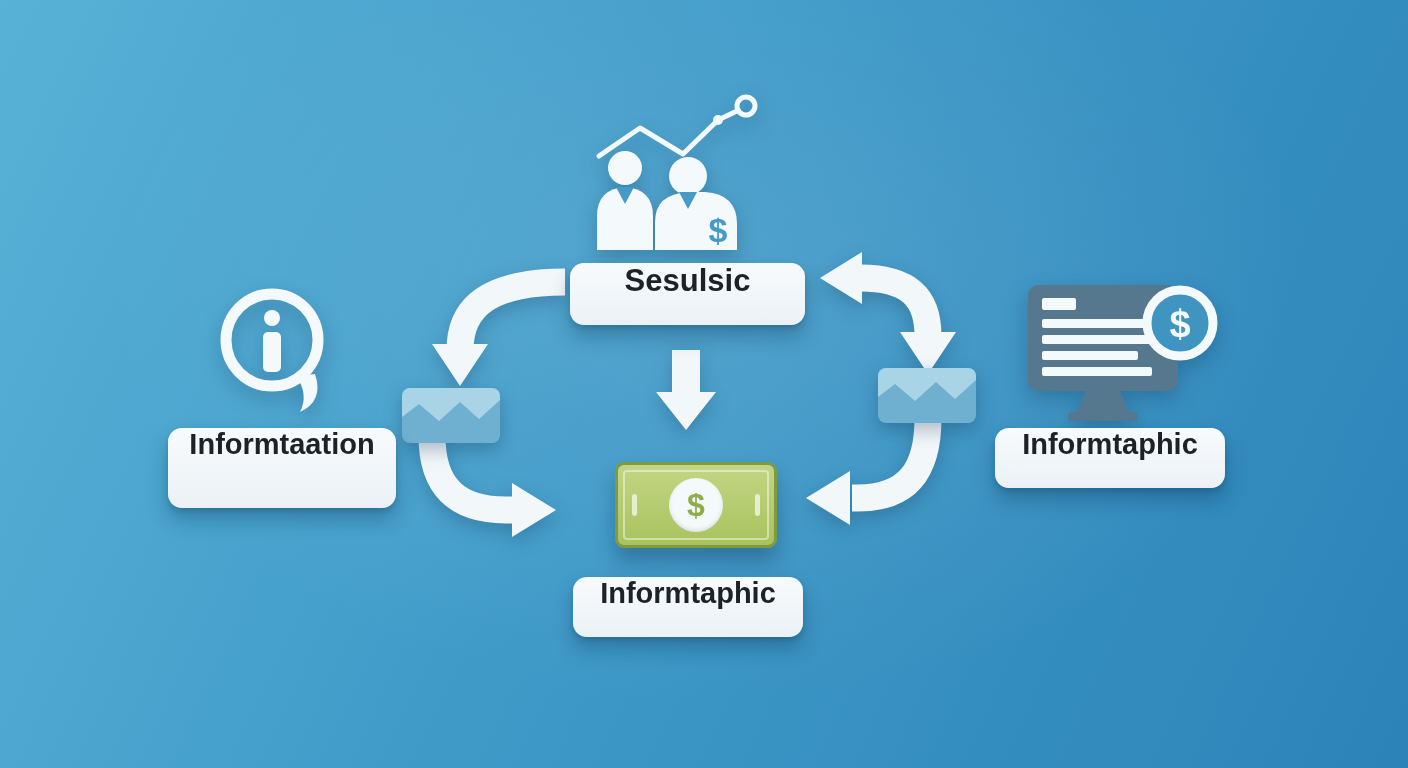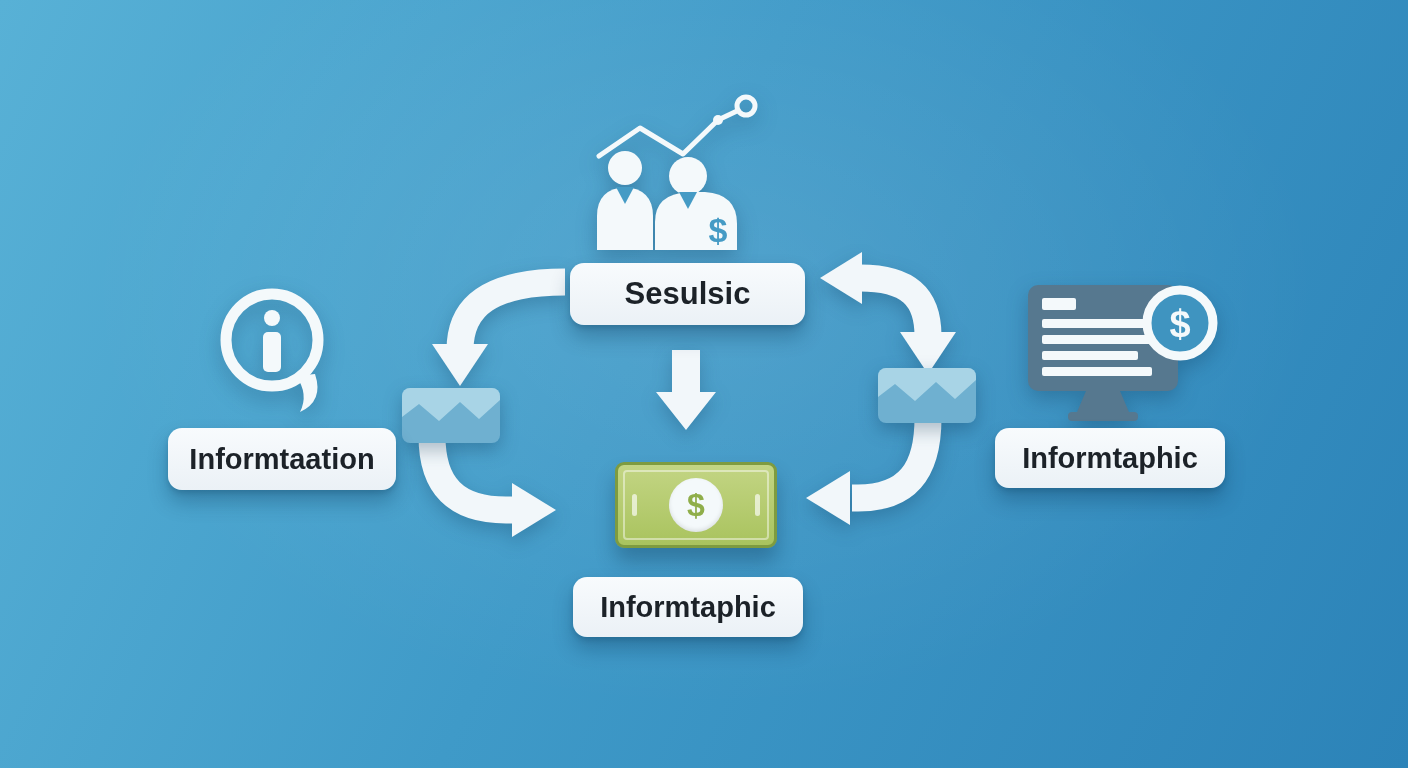--- a/index.html
+++ b/index.html
@@ -8,21 +8,21 @@
     font-family:"Liberation Sans","DejaVu Sans",sans-serif;
     background:linear-gradient(115deg,var(--bg1) 0%,#3f9ac8 45%,var(--bg2) 100%);
   }
   .canvas::before{
     content:"";position:absolute;inset:0;
     background:radial-gradient(ellipse at 50% 38%,rgba(255,255,255,0.10),rgba(255,255,255,0) 62%);
     pointer-events:none;
   }
   
   .label{
-    position:absolute;z-index:3;display:flex;align-items:center;justify-content:center;
+    position:absolute;z-index:3;display:flex;align-items:flex-start;justify-content:center;
     background:linear-gradient(180deg,#f8fbfd,var(--label-bg));
     border-radius:14px;color:var(--label-text);font-weight:600;
     box-shadow:0 12px 20px rgba(8,48,78,0.30),0 3px 5px rgba(8,48,78,0.18);
   }
   .label span{white-space:nowrap;}
   
   .f-white{fill:var(--icon-white);}
   .f-blue{fill:var(--icon-blue);}
   .f-frame{fill:var(--monitor-frame);}
   .f-env{fill:var(--envelope-base);}
@@ -139,21 +139,21 @@
     <div class="bill-tick l"></div>
     <div class="bill-tick r"></div>
     <div class="bill-circle">
       <span>$</span>
     </div>
   </div>
 
   <div class="label" style="left:570px;top:263px;width:235px;height:62px;font-size:31px">
     <span>Sesulsic</span>
   </div>
-  <div class="label" style="left:168px;top:428px;width:228px;height:62px;font-size:29px">
+  <div class="label" style="left:168px;top:428px;width:228px;height:80px;font-size:29px">
     <span>Informtaation</span>
   </div>
   <div class="label" style="left:995px;top:428px;width:230px;height:60px;font-size:29px">
     <span>Informtaphic</span>
   </div>
   <div class="label" style="left:573px;top:577px;width:230px;height:60px;font-size:29px">
     <span>Informtaphic</span>
   </div>
 
 </div>

